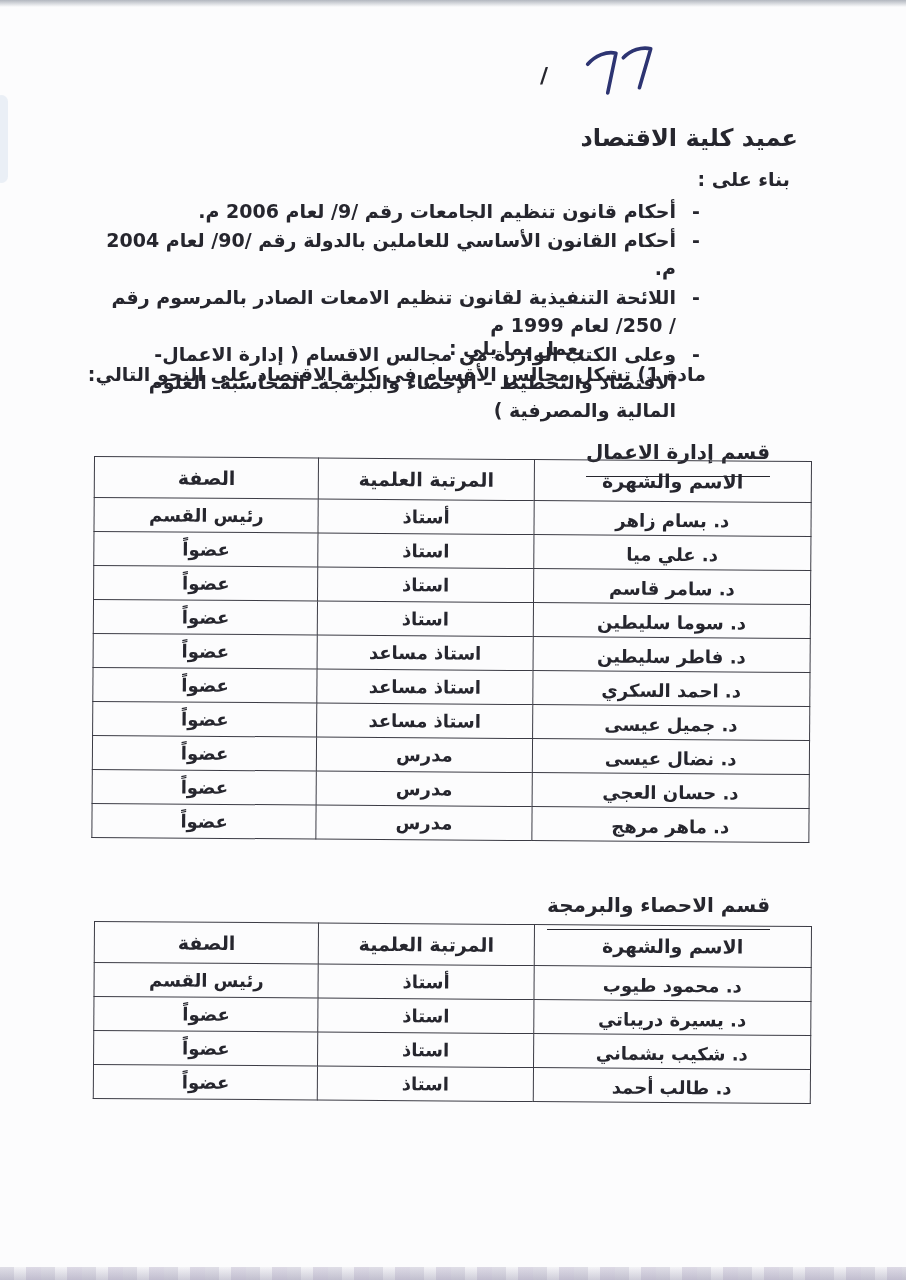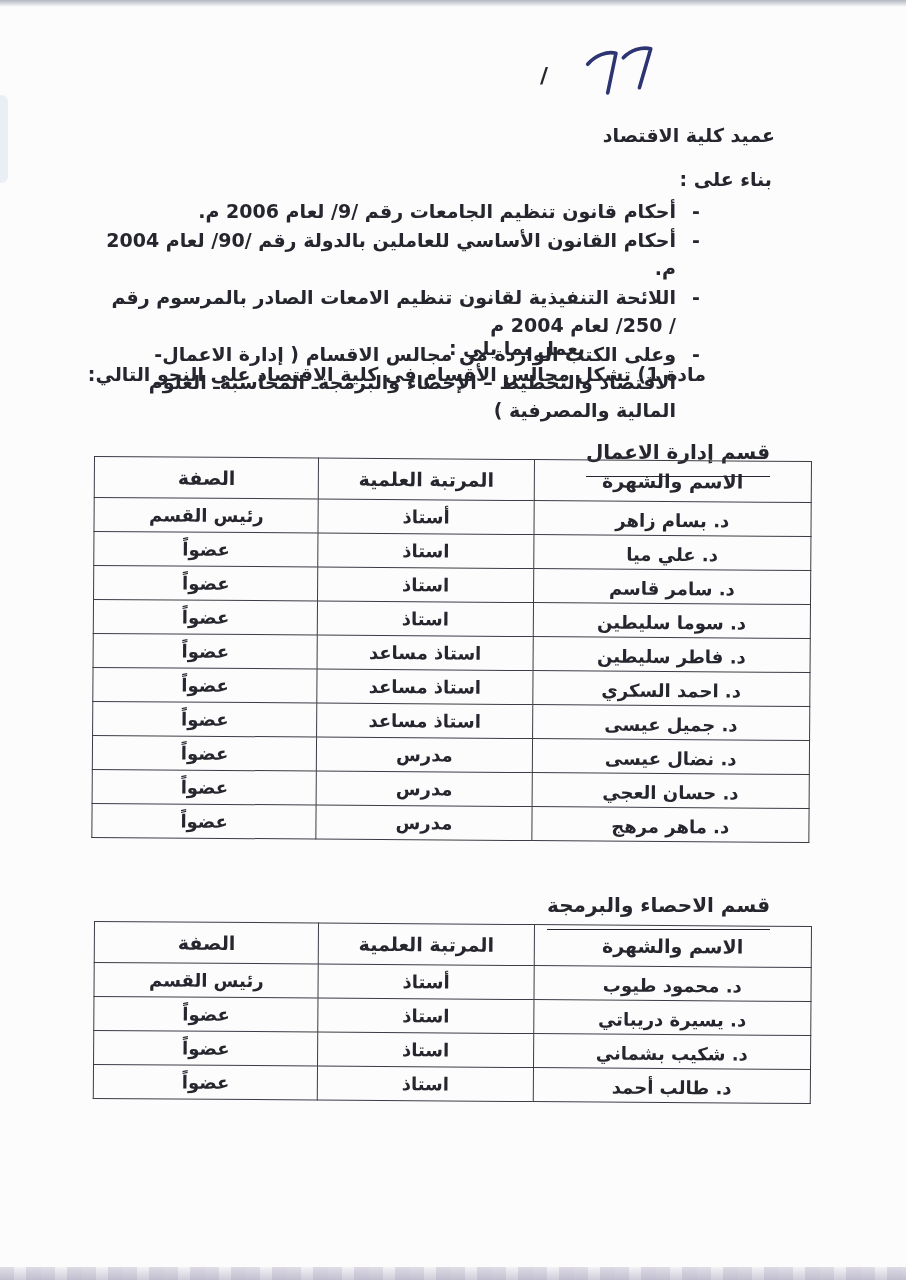--- a/index.html
+++ b/index.html
@@ -32,22 +32,22 @@
   .title-line{
     position:absolute;top:56px;right:246px;
     display:flex;align-items:center;gap:6px;
     font-size:22px;font-weight:700;
   }
   .title-line .hand-number{transform:rotate(-4deg);margin-top:-14px;}
   .title-line .hand-number path{stroke:var(--hand-ink);}
   .title-line .trailing-slash{margin-right:26px;font-size:22px;}
   .visually-hidden{position:absolute;width:1px;height:1px;overflow:hidden;clip:rect(0 0 0 0);white-space:nowrap;}
 
-  .addressee{position:absolute;top:124px;right:131px;font-size:19px;font-weight:700;}
-  .based-on{position:absolute;top:168px;right:134px;font-size:19px;font-weight:700;}
+  .addressee{position:absolute;top:124px;right:108px;font-size:24px;font-weight:700;}
+  .based-on{position:absolute;top:168px;right:116px;font-size:19px;font-weight:700;}
 
   
   .bullets{
     position:absolute;top:197px;right:206px;
     width:600px;margin:0;padding:0;list-style:none;
     font-size:19px;font-weight:600;line-height:28px;
   }
   .bullets li{display:flex;align-items:flex-start;margin:0 0 1px 0;}
   .bullets .marker{width:24px;flex:0 0 24px;font-weight:700;}
   .bullets .btext{flex:1;}
@@ -109,21 +109,21 @@
     <li>
       <span class="marker">-</span>
       <span class="btext">أحكام قانون تنظيم الجامعات رقم /9/ لعام 2006 م.</span>
     </li>
     <li>
       <span class="marker">-</span>
       <span class="btext">أحكام القانون الأساسي للعاملين بالدولة رقم /90/ لعام 2004 م.</span>
     </li>
     <li>
       <span class="marker">-</span>
-      <span class="btext">اللائحة التنفيذية لقانون تنظيم الامعات الصادر بالمرسوم رقم / 250/ لعام 2004 م</span>
+      <span class="btext">اللائحة التنفيذية لقانون تنظيم الامعات الصادر بالمرسوم رقم / 250/ لعام 1999 م</span>
     </li>
     <li>
       <span class="marker">-</span>
       <span class="btext">وعلى الكتب الواردة من مجالس الاقسام ( إدارة الاعمال- الاقتصاد والتخطيط – الإحصاء والبرمجةـ المحاسبةـ العلوم المالية والمصرفية )</span>
     </li>
   </ul>
 
   <div class="enact-line">يعمل بما يلي :</div>
   <div class="article-line">مادة 1)  تشكل مجالس الأقسام في كلية الاقتصاد على النحو التالي:</div>
 

